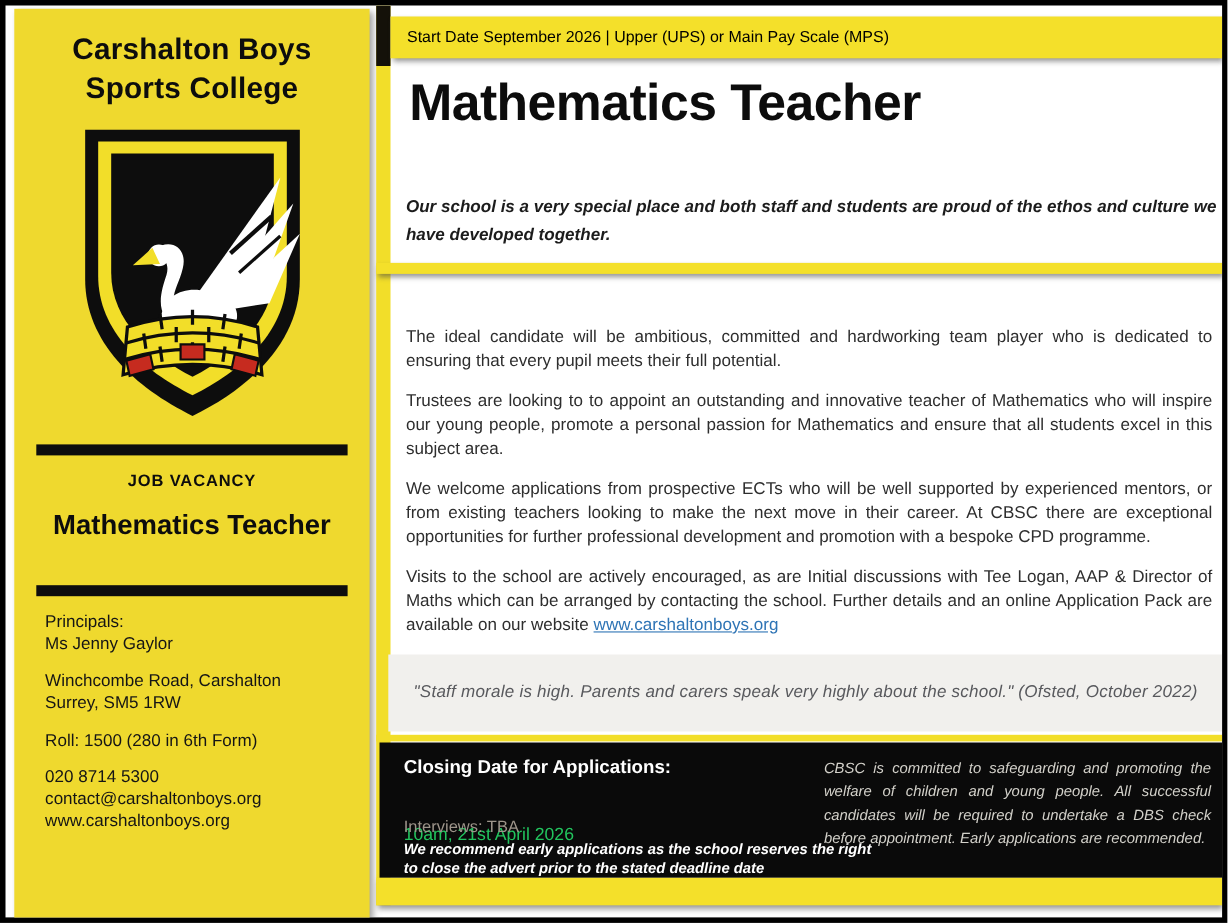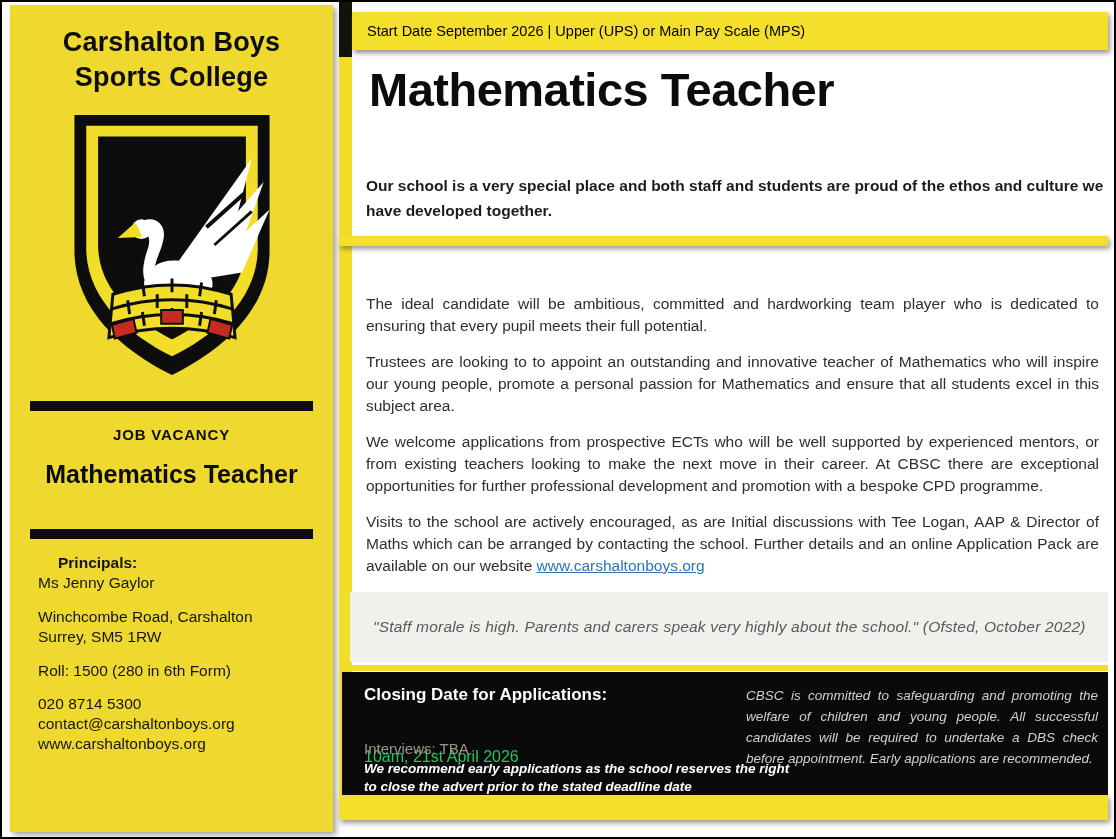--- a/index.html
+++ b/index.html
@@ -1,42 +1,42 @@
 <!DOCTYPE html>
 <html><head>
 <meta charset="utf-8">
 <style>
   html,body{margin:0;padding:0;background:#ffffff;}
   *{box-sizing:border-box;}
   body{font-family:"Liberation Sans", sans-serif;}
-  #canvas{position:relative;width:1116px;height:839px;background:#ffffff;border:2px solid #000000;overflow:hidden;}
+  #canvas{position:relative;width:1116px;height:839px;background:#ffffff;border:5px solid #000000;overflow:hidden;}
 
   
   .sidebar{position:absolute;left:8px;top:3px;width:323px;height:827px;background:#efd92e;
            box-shadow:3px 3px 6px rgba(80,80,80,.55);}
   .school-name{margin-top:20px;text-align:center;font-weight:bold;font-size:27px;line-height:1.3;color:#0d0d0d;letter-spacing:.2px;}
   .crest-wrap{margin:12px auto 0;width:228px;height:274px;}
   .side-rule{height:10px;background:#0d0d0d;margin:20px 20px 0 20px;}
   .job-vacancy{margin-top:15px;text-align:center;font-weight:bold;font-size:15px;letter-spacing:.8px;color:#0d0d0d;}
   .side-job-title{margin-top:17px;text-align:center;font-weight:bold;font-size:25px;color:#0d0d0d;}
   .side-rule2{height:10px;background:#0d0d0d;margin:40px 20px 0 20px;}
   .contact{margin:14px 24px 0 28px;font-size:15.5px;line-height:1.28;color:#151515;}
   .contact .grp{margin-bottom:14px;}
-  .contact .bold{font-weight:bold;margin-left:20px;}
+  .contact .bold{font-weight:normal;}
 
   
   .left-strip{position:absolute;left:337px;top:0;width:13px;height:818px;background:#f2de29;}
   .left-strip-cap{position:absolute;left:337px;top:0;width:13px;height:55px;background:#141109;}
 
   .top-bar{position:absolute;left:350px;top:10px;width:756px;height:38px;background:#f4e02a;
            box-shadow:2px 3px 5px rgba(70,70,70,.6);color:#000000;font-size:14.5px;line-height:38px;padding-left:15px;}
 
   .main-title{position:absolute;left:367px;top:60px;font-size:47px;font-weight:bold;color:#0c0c0c;letter-spacing:-.5px;}
 
-  .intro{position:absolute;left:364px;top:172px;width:738px;font-size:15.5px;font-weight:bold;
+  .intro{position:absolute;left:364px;top:172px;width:738px;font-size:15.5px;font-weight:bold;font-style:italic;
          color:#1c1c1c;line-height:1.6;}
 
   .divider-bar{position:absolute;left:337px;top:234px;width:769px;height:10px;background:#f4e02a;
                box-shadow:2px 3px 5px rgba(70,70,70,.55);}
 
   .body-text{position:absolute;left:364px;top:291px;width:733px;font-size:15.5px;color:#2e2e2e;
              line-height:22px;text-align:justify;}
   .body-text p{margin:0 0 14px 0;}
   .weblink{color:#2e74b5;text-decoration:underline;cursor:pointer;}
 

